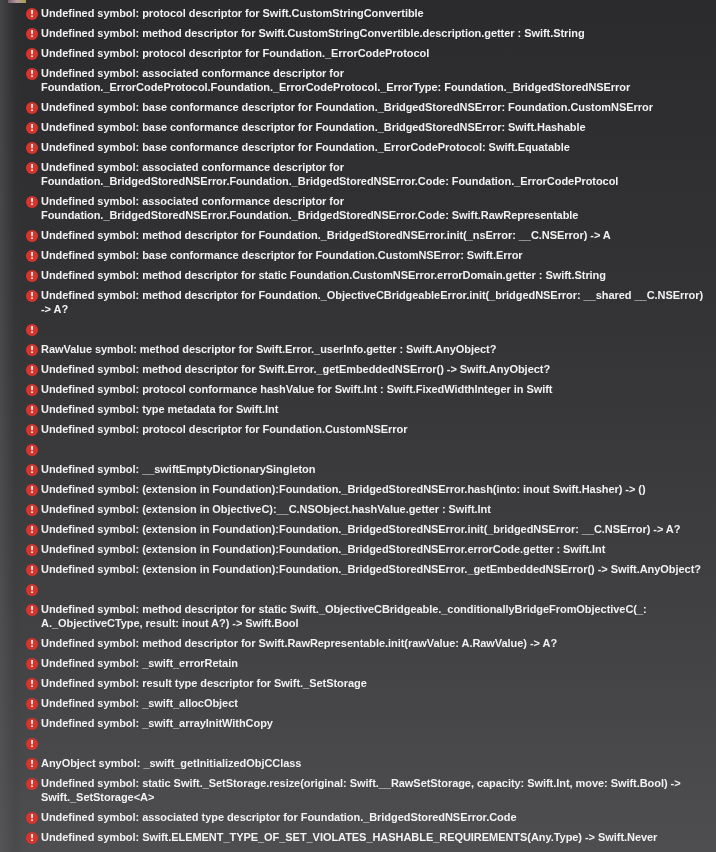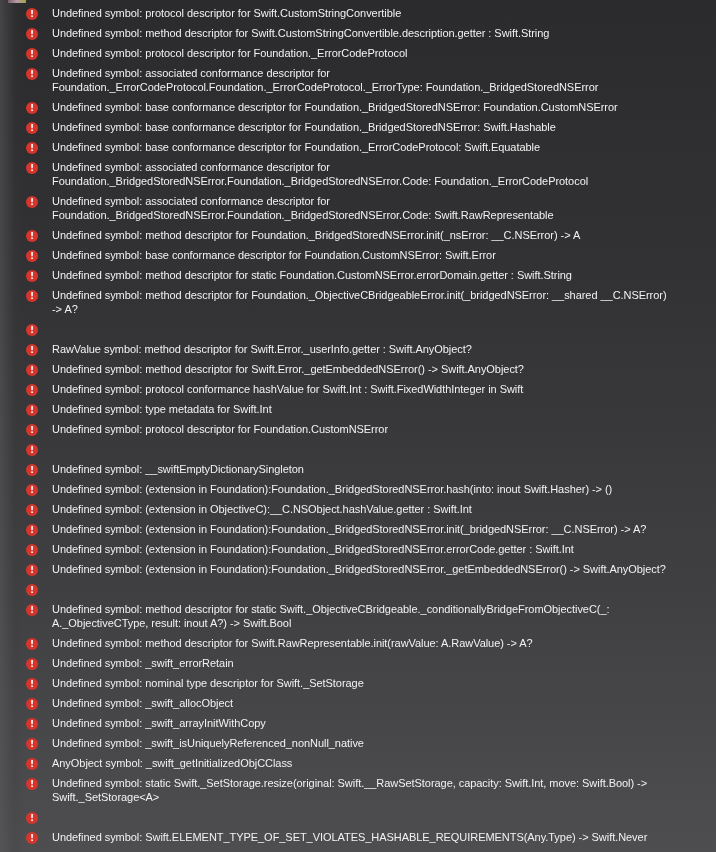--- a/index.html
+++ b/index.html
@@ -24,22 +24,22 @@
     display:flex; align-items:flex-start;
   }
   .icon {
     width:12px; height:12px; border-radius:50%;
     background:#d7342b;
     color:#fff; font-weight:bold; font-size:9px; line-height:12px;
     text-align:center; flex:0 0 12px; margin-top:2px;
     font-family: "DejaVu Sans", sans-serif;
   }
   .msg {
-    margin-left:14px; color:#f2f2f2; font-size:11px; line-height:14px;
-    white-space:pre-wrap; letter-spacing:-0.05px;
+    margin-left:3px; color:#f2f2f2; font-size:11px; line-height:14px;
+    white-space:pre-wrap; letter-spacing:-0.05px;font-weight:bold;
   }
 </style>
 </head>
 <body>
 
 <div class="leftshade"></div>
 <div class="topart"></div>
 
 <div class="list" id="issue-list">
     <div class="item" style="top: 2px;">
@@ -159,43 +159,43 @@
     <div class="item" style="top: 632px;">
       <span class="icon" style="background: rgb(215, 52, 43);">!</span>
       <span class="msg">Undefined symbol: method descriptor for Swift.RawRepresentable.init(rawValue: A.RawValue) -&gt; A?</span>
     </div>
     <div class="item" style="top: 652px;">
       <span class="icon" style="background: rgb(215, 52, 43);">!</span>
       <span class="msg">Undefined symbol: _swift_errorRetain</span>
     </div>
     <div class="item" style="top: 672px;">
       <span class="icon" style="background: rgb(215, 52, 43);">!</span>
-      <span class="msg">Undefined symbol: nominal type descriptor for Swift._SetStorage</span>
+      <span class="msg">Undefined symbol: result type descriptor for Swift._SetStorage</span>
     </div>
     <div class="item" style="top: 692px;">
       <span class="icon" style="background: rgb(215, 52, 43);">!</span>
       <span class="msg">Undefined symbol: _swift_allocObject</span>
     </div>
     <div class="item" style="top: 712px;">
       <span class="icon" style="background: rgb(215, 52, 43);">!</span>
       <span class="msg">Undefined symbol: _swift_arrayInitWithCopy</span>
     </div>
     <div class="item" style="top: 732px;">
       <span class="icon" style="background: rgb(215, 52, 43);">!</span>
-      <span class="msg">Undefined symbol: _swift_isUniquelyReferenced_nonNull_native</span>
     </div>
     <div class="item" style="top: 752px;">
       <span class="icon" style="background: rgb(215, 52, 43);">!</span>
       <span class="msg">AnyObject symbol: _swift_getInitializedObjCClass</span>
     </div>
     <div class="item" style="top: 772px;">
       <span class="icon" style="background: rgb(215, 52, 43);">!</span>
       <span class="msg">Undefined symbol: static Swift._SetStorage.resize(original: Swift.__RawSetStorage, capacity: Swift.Int, move: Swift.Bool) -&gt;
 Swift._SetStorage&lt;A&gt;</span>
     </div>
     <div class="item" style="top: 806px;">
       <span class="icon" style="background: rgb(215, 52, 43);">!</span>
+      <span class="msg">Undefined symbol: associated type descriptor for Foundation._BridgedStoredNSError.Code</span>
     </div>
     <div class="item" style="top: 826px;">
       <span class="icon" style="background: rgb(215, 52, 43);">!</span>
       <span class="msg">Undefined symbol: Swift.ELEMENT_TYPE_OF_SET_VIOLATES_HASHABLE_REQUIREMENTS(Any.Type) -&gt; Swift.Never</span>
     </div>
   </div>
 
 </body></html>

